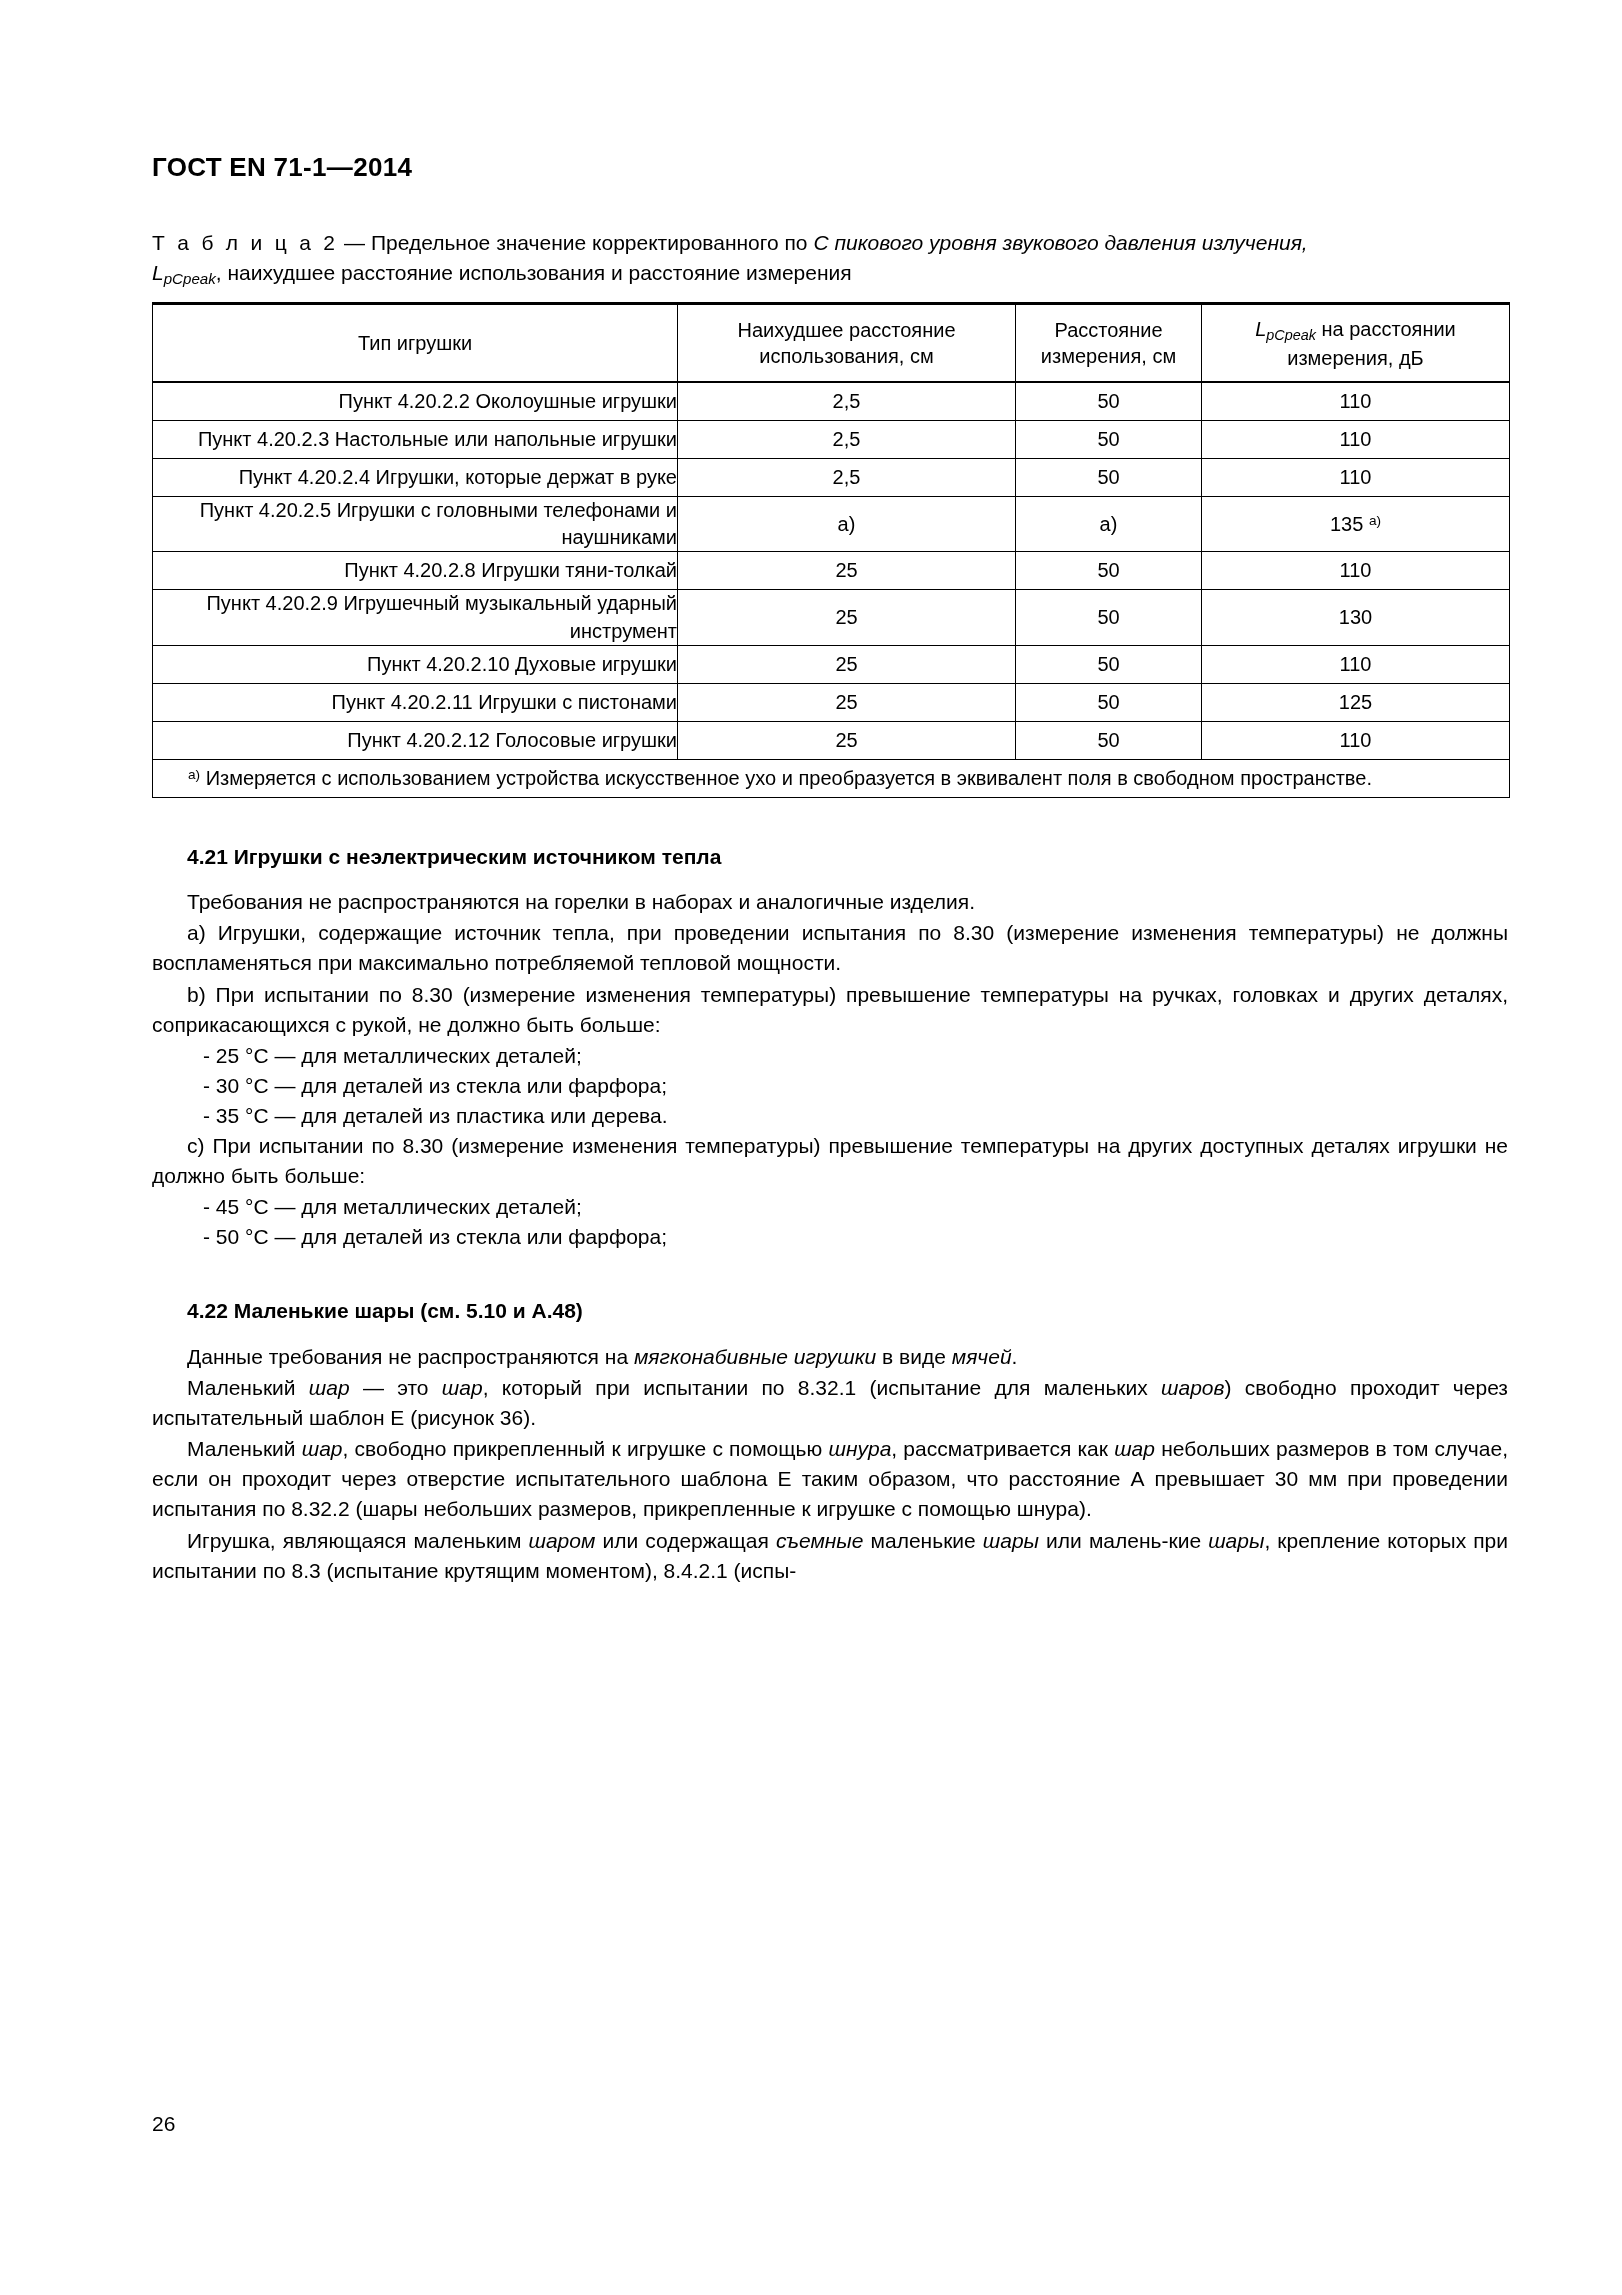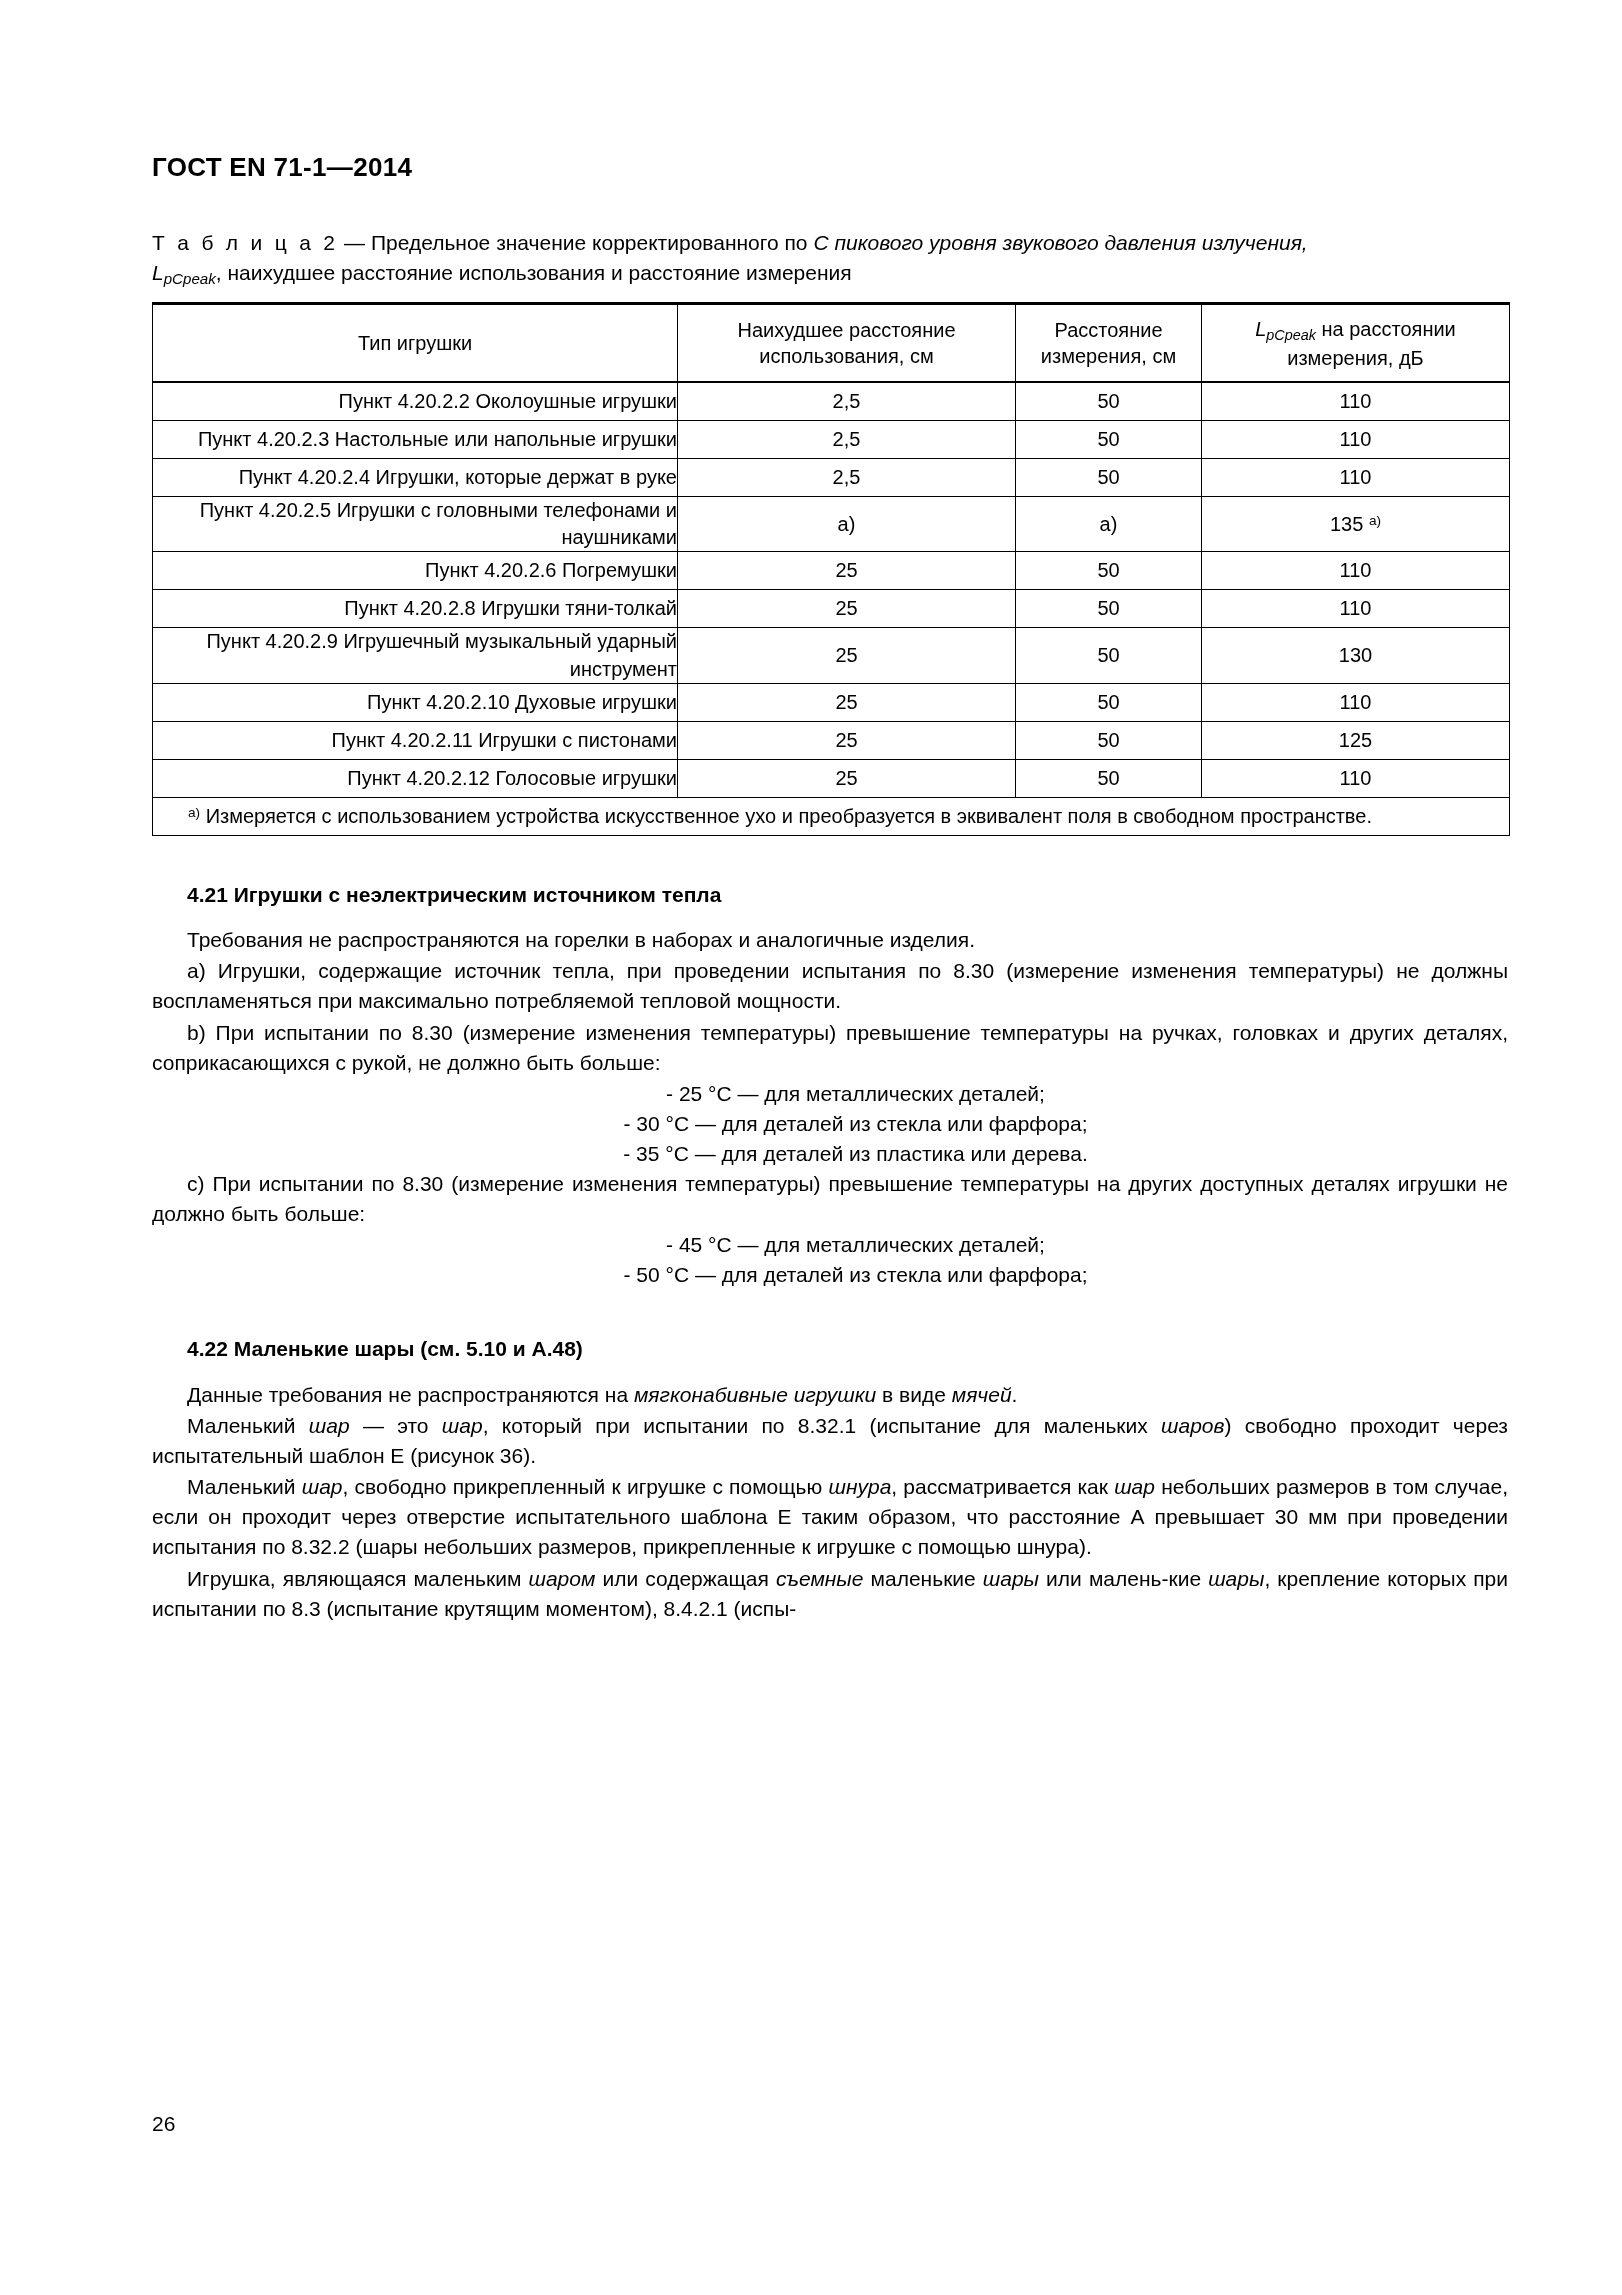--- a/index.html
+++ b/index.html
@@ -108,21 +108,21 @@
     margin: 0 0 1.3px 0;
     text-align: justify;
     text-indent: 35px;
     hyphens: manual;
   }
   p.bullet {
     font-size: 21px;
     line-height: 1.43;
     margin: 0;
     text-indent: 51px;
-    text-align: center;
+    text-align: left;
   }
   p.note {
     font-size: 19.6px;
     line-height: 1.43;
     margin: 18.3px 0 0 0;
     text-indent: 35px;
     text-align: left;
   }
   p.note .spaced { letter-spacing: 2.6px; }
   .pagenum {
@@ -180,26 +180,20 @@
           <td class="tcell-num">50</td>
           <td class="tcell-num">110</td>
         </tr>
         <tr class="r2">
           <td class="tcell-name">Пункт 4.20.2.5 Игрушки с головными телефонами и наушниками</td>
           <td class="tcell-num">a)</td>
           <td class="tcell-num">a)</td>
           <td class="tcell-num"><span>135</span> <sup class="fn">a)</sup></td>
         </tr>
         <tr class="r1">
-          <td class="tcell-name">Пункт 4.20.2.6 Погремушки</td>
-          <td class="tcell-num">25</td>
-          <td class="tcell-num">50</td>
-          <td class="tcell-num">110</td>
-        </tr>
-        <tr class="r1">
           <td class="tcell-name">Пункт 4.20.2.8 Игрушки тяни-толкай</td>
           <td class="tcell-num">25</td>
           <td class="tcell-num">50</td>
           <td class="tcell-num">110</td>
         </tr>
         <tr class="r2">
           <td class="tcell-name">Пункт 4.20.2.9 Игрушечный музыкальный ударный инструмент</td>
           <td class="tcell-num">25</td>
           <td class="tcell-num">50</td>
           <td class="tcell-num">130</td>

